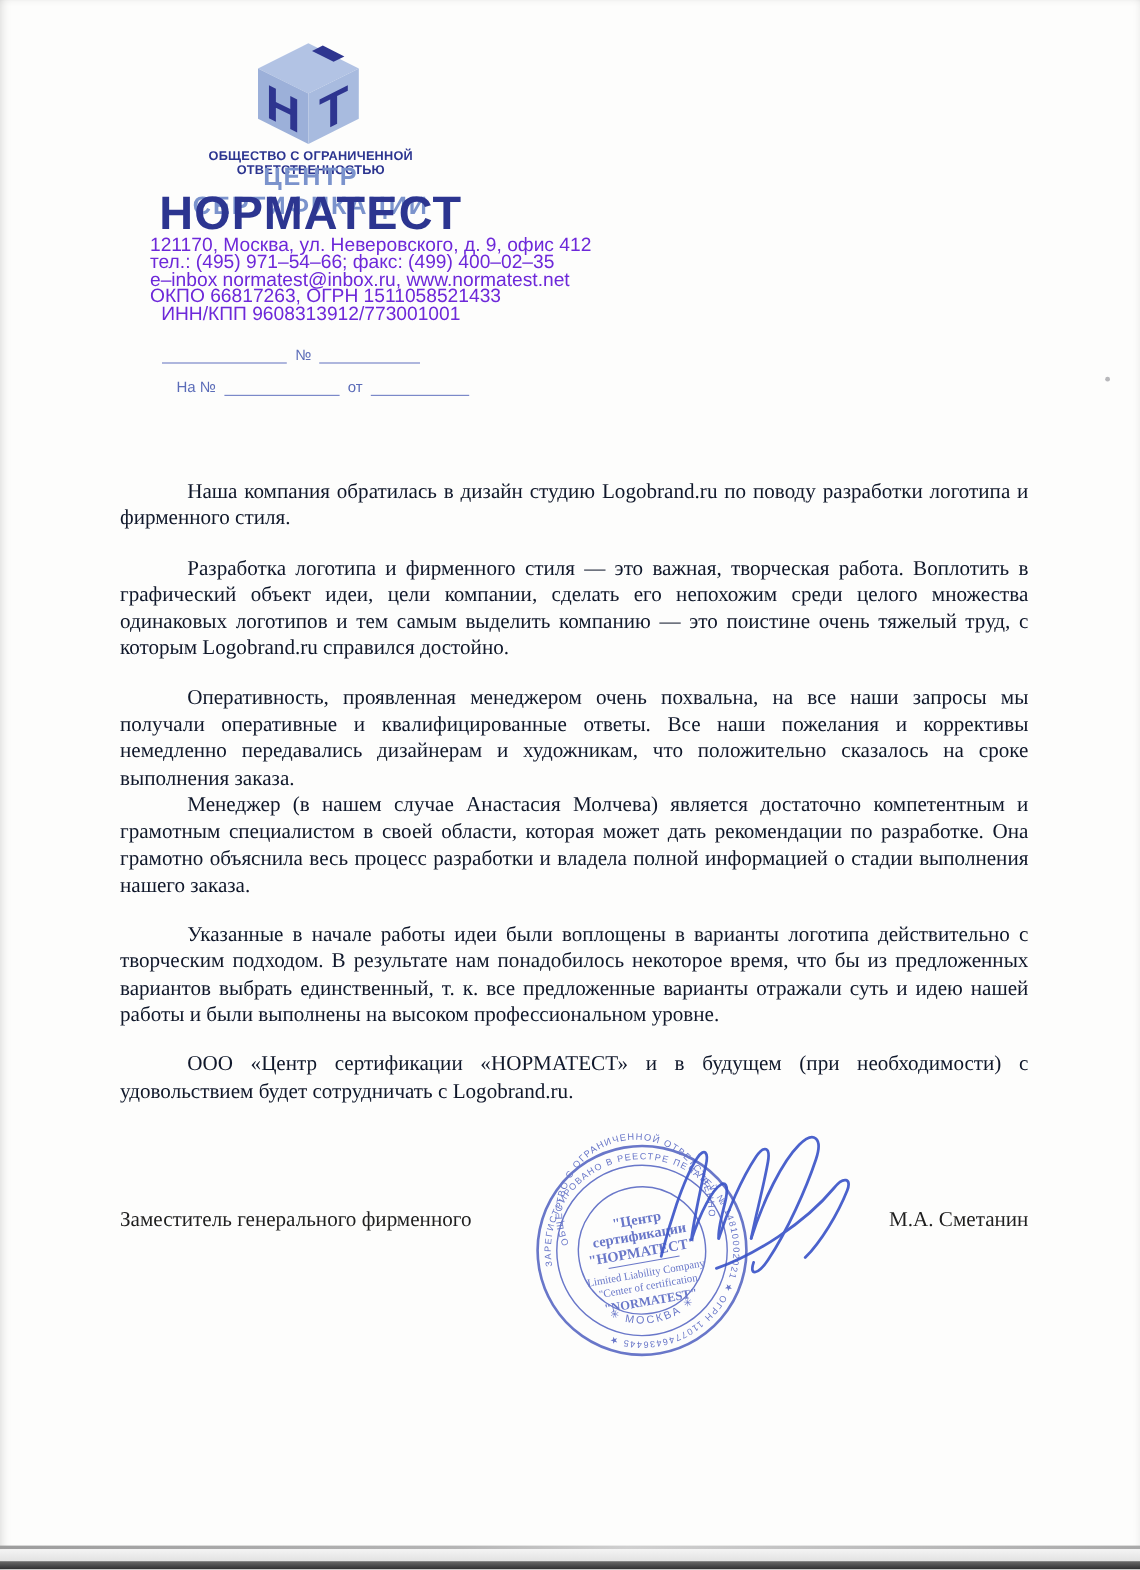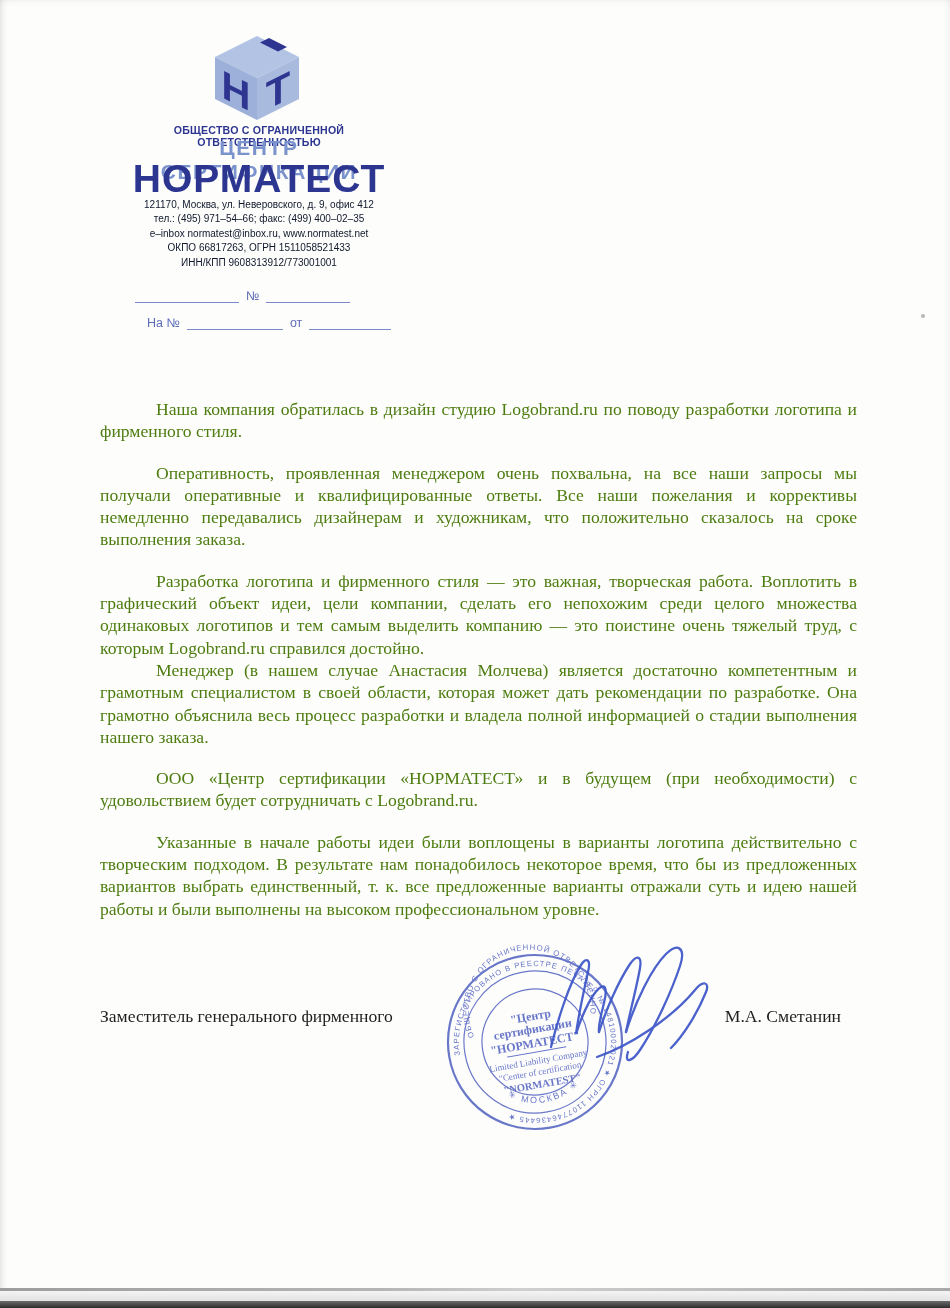--- a/index.html
+++ b/index.html
@@ -8,38 +8,38 @@
     background:#fdfdfc;overflow:hidden;
     font-family:"Liberation Sans",sans-serif;
     box-shadow:inset 7px 0 9px -7px rgba(0,0,0,.18), inset -5px 0 8px -6px rgba(0,0,0,.10), inset 0 6px 8px -7px rgba(0,0,0,.08);
   }
   
   .logo-svg{position:absolute;left:177px;top:26px;width:160px;height:110px;}
   .lh{position:absolute;left:125px;width:268px;text-align:center;}
   .company-form{top:124px;font-size:10.6px;font-weight:bold;color:#2c3590;letter-spacing:.2px;}
   .company-type{top:136px;font-size:21px;font-weight:bold;color:#7b93cc;letter-spacing:1.6px;}
   .company-name{top:157px;font-size:39px;font-weight:bold;color:#2c3590;letter-spacing:1px;}
-  .address{top:198px;font-size:10px;line-height:14.4px;color:#0f172a;}
+  .address{top:198px;font-size:16px;line-height:14.4px;color:#6d28d9;}
   .address div{white-space:nowrap;}
   
   .refs{position:absolute;left:135px;top:276px;font-size:12.5px;color:#5b6cb8;}
   .refs .row{height:27px;display:flex;align-items:flex-end;}
   .u{display:inline-block;border-bottom:1px solid #7b89c9;height:14px;}
   .refs .lbl{margin:0 7px;}
   
   .letter-body{position:absolute;left:100px;top:398px;width:757px;
     font-family:"Liberation Serif",serif;font-size:17.6px;line-height:22.3px;
-    color:#4d7c0f;text-align:justify;}
+    color:#0f172a;text-align:justify;}
   .letter-body p{margin:0;text-indent:56px;}
   .letter-body p.gap{margin-top:19px;}
   
   .sign-row{position:absolute;left:100px;top:1006px;width:757px;
     font-family:"Liberation Serif",serif;font-size:17.6px;color:#1f1f1f;}
   .pos-title{position:absolute;left:0;top:0;}
-  .signer{position:absolute;right:16px;top:0;text-align:right;}
+  .signer{position:absolute;right:0;top:0;text-align:right;}
   
   .stamp-svg{position:absolute;left:425px;top:932px;width:220px;height:220px;opacity:.88;}
   .sig-svg{position:absolute;left:543px;top:933px;width:185px;height:155px;}
   
   .speck{position:absolute;left:921px;top:314px;width:4px;height:4px;border-radius:50%;background:#9a9aa0;opacity:.7;}
   .scan-line{position:absolute;left:0;top:1288px;width:950px;height:3px;
     background:linear-gradient(90deg,#9d9d9d,#b5b5b5 40%,#cfcfcf 55%,#a9a9a9);}
   .scan-strip{position:absolute;left:0;top:1291px;width:950px;height:10px;
     background:linear-gradient(180deg,#f4f4f4,#e2e2e2);}
   .scan-dark{position:absolute;left:0;top:1301px;width:950px;height:7px;
@@ -81,25 +81,25 @@
     <div class="row">
       <span class="lbl" style="margin-left:12px">На №</span>
       <span class="u" style="width:96px"></span>
       <span class="lbl">от</span>
       <span class="u" style="width:82px"></span>
     </div>
   </div>
 
   <div class="letter-body">
     <p>Наша компания обратилась в дизайн студию Logobrand.ru по поводу разработки логотипа и фирменного стиля.</p>
+    <p class="gap">Разработка логотипа и фирменного стиля — это важная, творческая работа. Воплотить в графический объект идеи, цели компании, сделать его непохожим среди целого множества одинаковых логотипов и тем самым выделить компанию — это поистине очень тяжелый труд, с которым Logobrand.ru справился достойно.</p>
     <p class="gap">Оперативность, проявленная менеджером очень похвальна, на все наши запросы мы получали оперативные и квалифицированные ответы. Все наши пожелания и коррективы немедленно передавались дизайнерам и художникам, что положительно сказалось на сроке выполнения заказа.</p>
-    <p class="gap">Разработка логотипа и фирменного стиля — это важная, творческая работа. Воплотить в графический объект идеи, цели компании, сделать его непохожим среди целого множества одинаковых логотипов и тем самым выделить компанию — это поистине очень тяжелый труд, с которым Logobrand.ru справился достойно.</p>
     <p>Менеджер (в нашем случае Анастасия Молчева) является достаточно компетентным и грамотным специалистом в своей области, которая может дать рекомендации по разработке. Она грамотно объяснила весь процесс разработки и владела полной информацией о стадии выполнения нашего заказа.</p>
+    <p class="gap">Указанные в начале работы идеи были воплощены в варианты логотипа действительно с творческим подходом. В результате нам понадобилось некоторое время, что бы из предложенных вариантов выбрать единственный, т. к. все предложенные варианты отражали суть и идею нашей работы и были выполнены на высоком профессиональном уровне.</p>
     <p class="gap">ООО «Центр сертификации «НОРМАТЕСТ» и в будущем (при необходимости) с удовольствием будет сотрудничать с Logobrand.ru.</p>
-    <p class="gap">Указанные в начале работы идеи были воплощены в варианты логотипа действительно с творческим подходом. В результате нам понадобилось некоторое время, что бы из предложенных вариантов выбрать единственный, т. к. все предложенные варианты отражали суть и идею нашей работы и были выполнены на высоком профессиональном уровне.</p>
   </div>
 
   <div class="sign-row">
     <span class="pos-title">Заместитель генерального фирменного</span>
     <span class="signer">М.А. Сметанин</span>
   </div>
 
   <svg class="stamp-svg" viewBox="0 0 220 220">
     <g transform="rotate(-10 110 110)" fill="none" stroke="#5565c2">
       <circle cx="110" cy="110" r="87" stroke-width="2.2"></circle>

